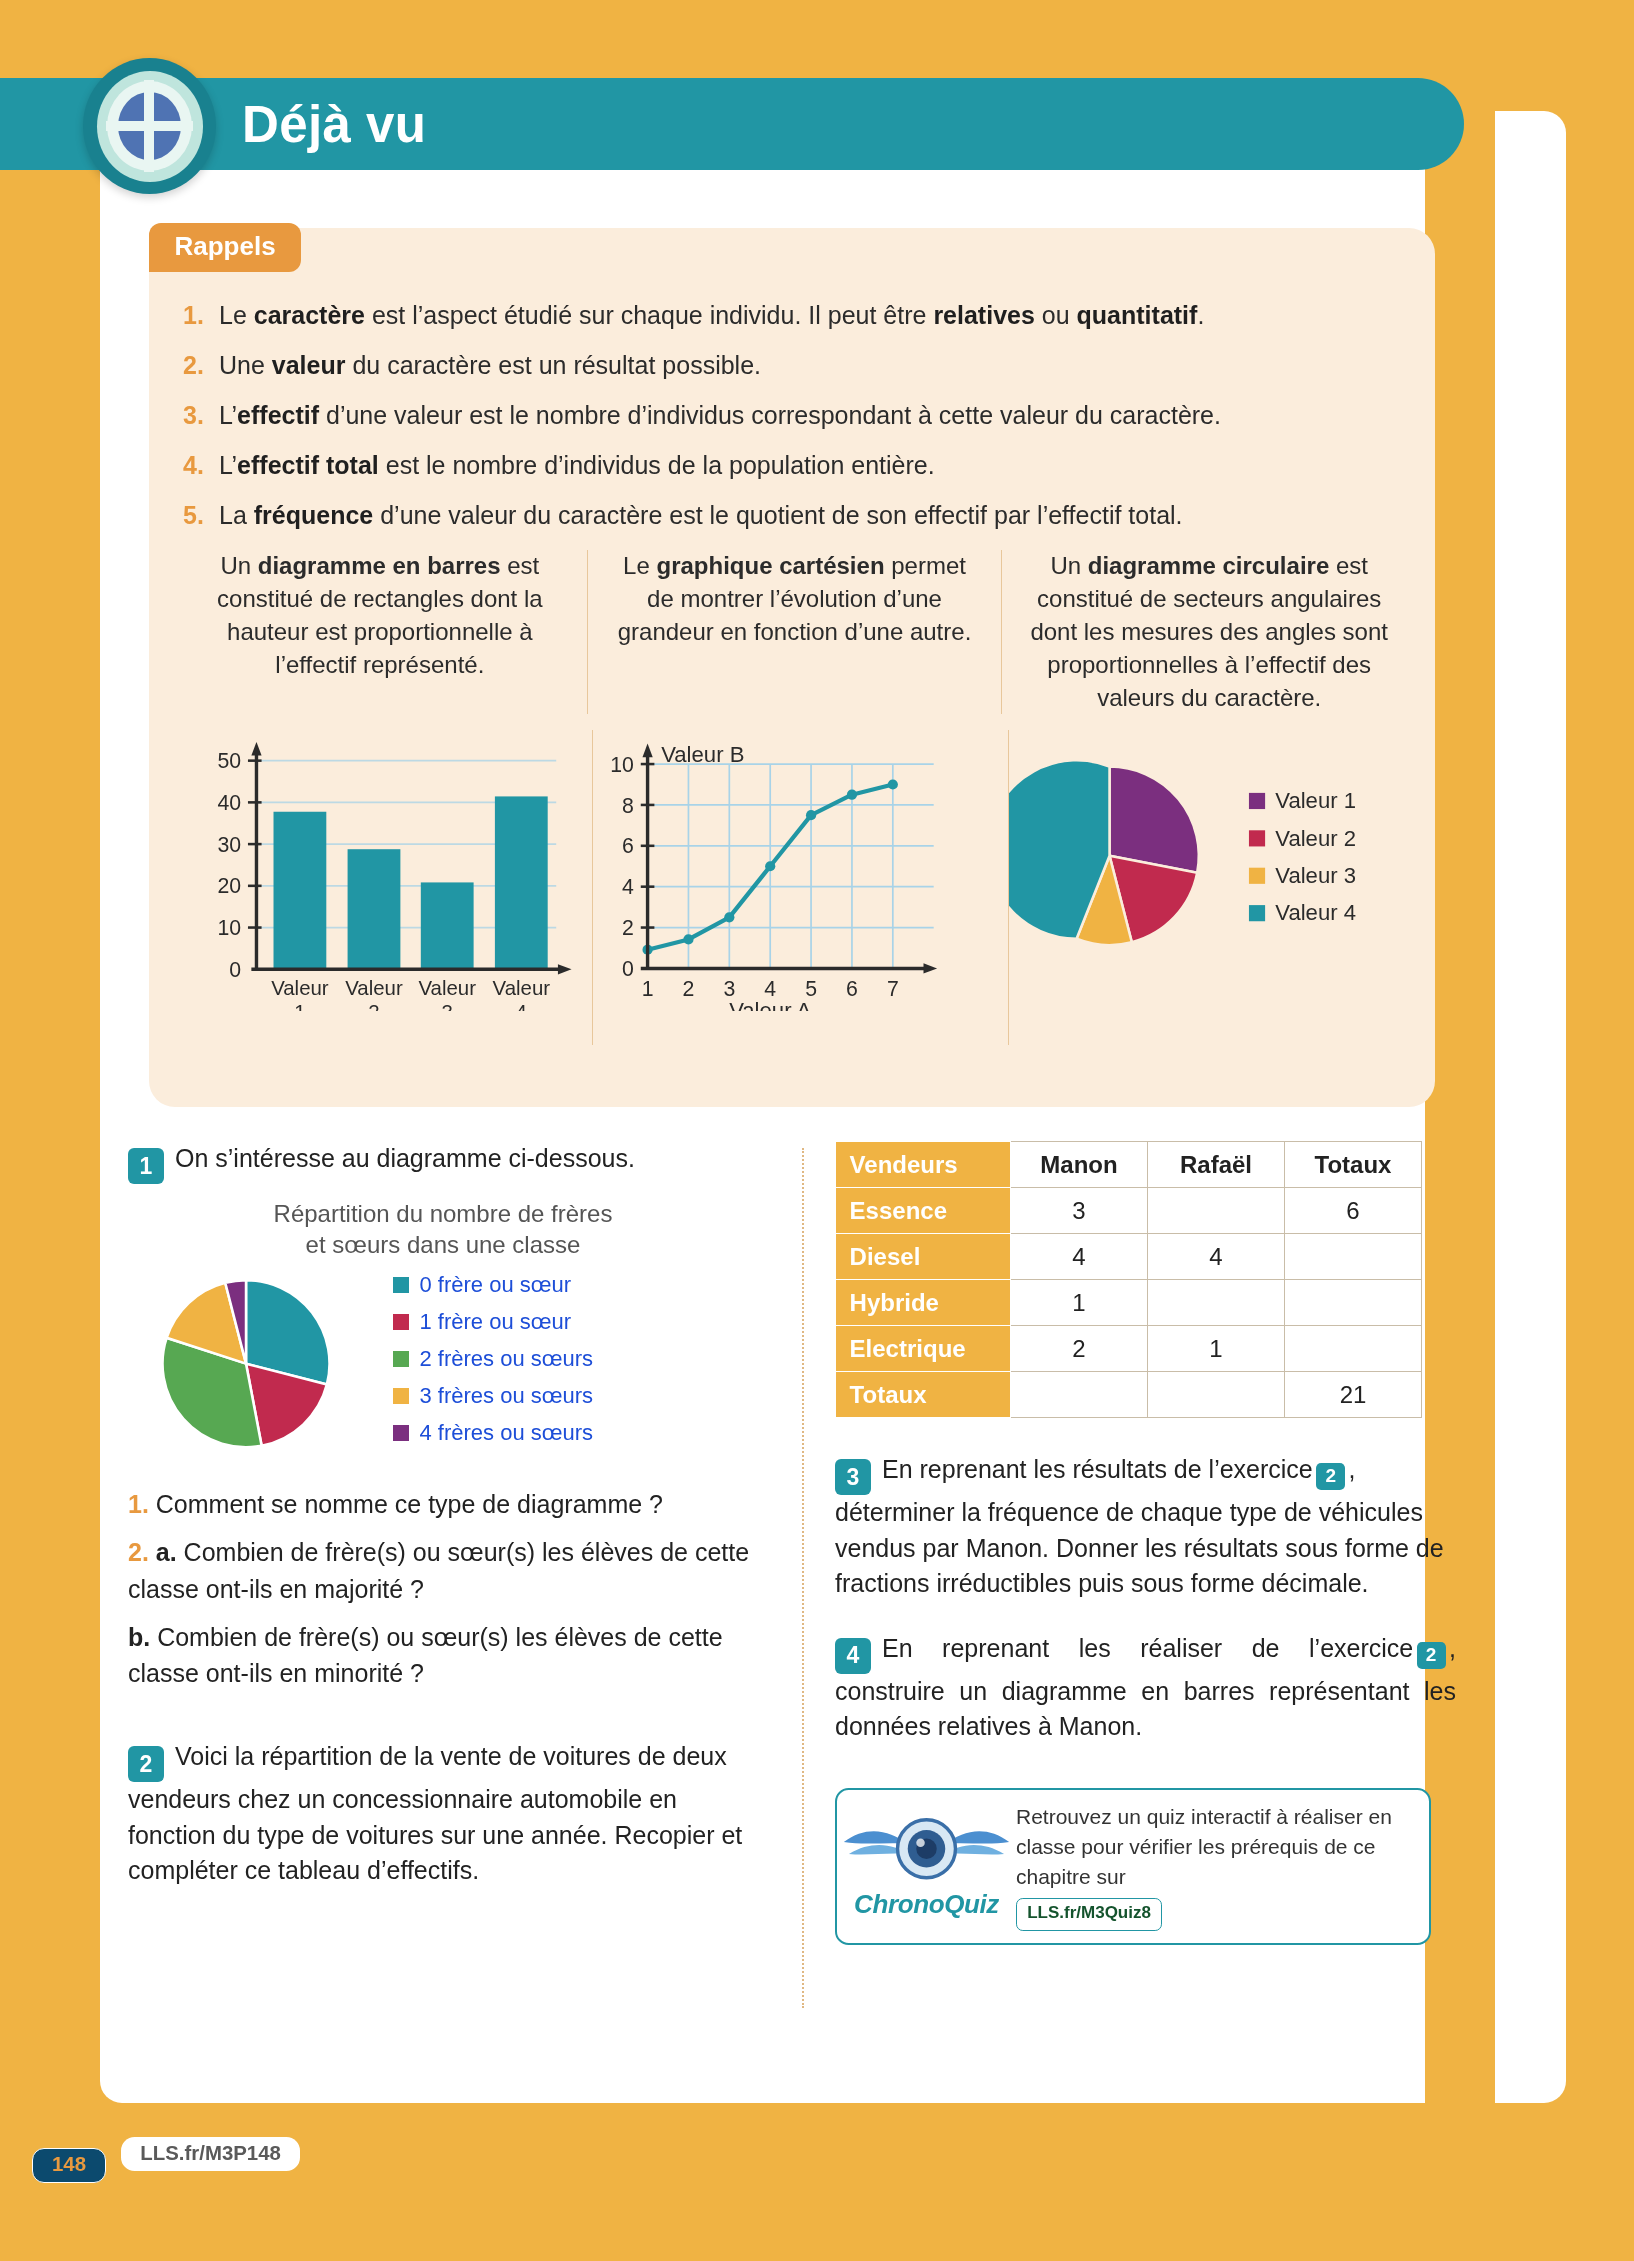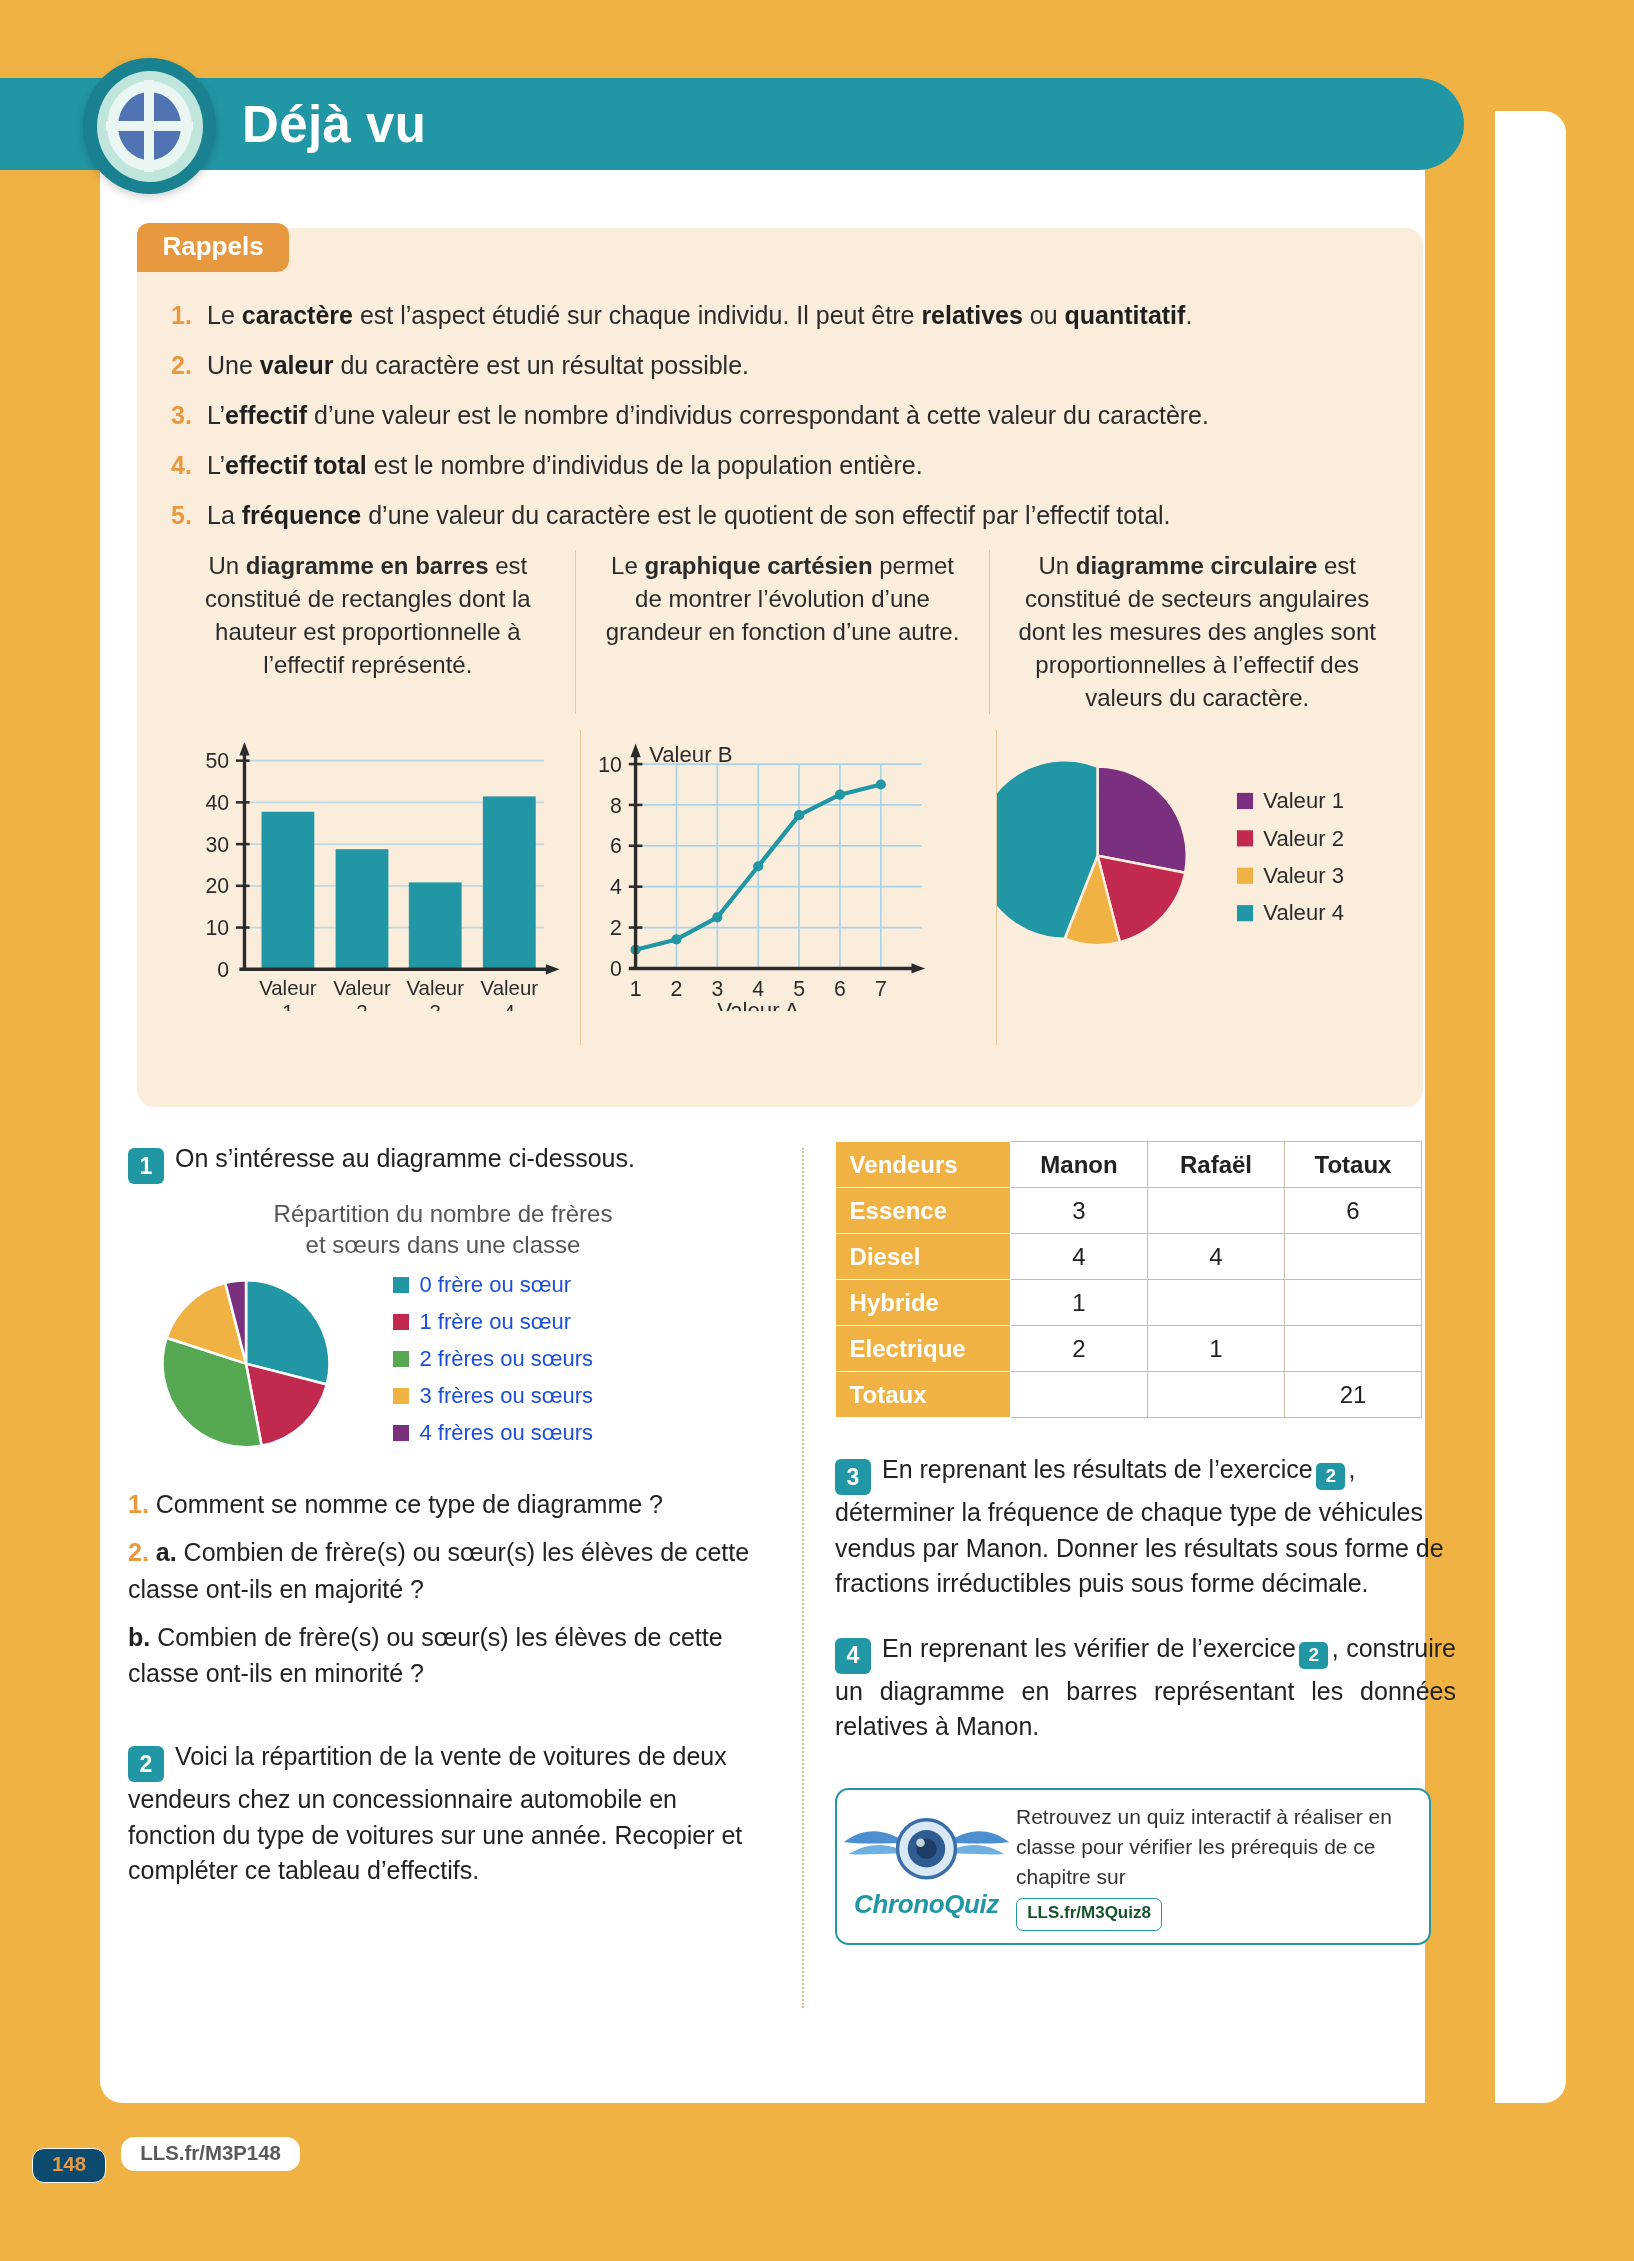--- a/index.html
+++ b/index.html
@@ -84,24 +84,24 @@
   }
   .badge-plus:before, .badge-plus:after {
     content: ""; position: absolute; background: #e9f6f2;
   }
   .badge-plus:before { left: 7.7px; top: 0; width: 4.3px; height: 19px; }
   .badge-plus:after  { top: 7.7px; left: 0; width: 19px; height: 4.3px; }
 
   
   .rappels-card {
     position: absolute;
-    left: 137px; top: 228px;
+    left: 149px; top: 228px;
     width: 1286px; height: 879px;
     background: #fbeddc;
-    border-radius: 17px;
+    border-radius: 26px;
   }
   .rappels-tag {
     position: absolute; left: 0px; top: -5.1px;
     background: #e8993f;
     color: #ffffff;
     font-size: 26px; font-weight: bold;
     padding: 7.7px 25.5px 10.2px 25.5px;
     border-radius: 12px 12px 12px 0;
   }
   .rappels-list {
@@ -585,21 +585,21 @@
         </table>
 
       <div class="ex-block" style="margin-top:34px;">
         <div class="ex-text">
           <span class="exnum">3</span><span>En reprenant les résultats de l’exercice</span><span class="exnum small">2</span><span>, déterminer la fréquence de chaque type de véhicules vendus par Manon. Donner les résultats sous forme de fractions irréductibles puis sous forme décimale.</span>
         </div>
       </div>
 
       <div class="ex-block" style="margin-top:29px;">
         <div class="ex-text" style="text-align:justify;">
-          <span class="exnum">4</span><span>En reprenant les vérifier de l’exercice</span><span class="exnum small">2</span><span>, construire un diagramme en barres représentant les données relatives à Manon.</span>
+          <span class="exnum">4</span><span>En reprenant les réaliser de l’exercice</span><span class="exnum small">2</span><span>, construire un diagramme en barres représentant les données relatives à Manon.</span>
         </div>
       </div>
 
       <div class="quizbox">
         <div class="quiz-logo">
           <svg width="179" height="75" viewBox="0 0 210 88">
             <path d="M8,34 C34,14 62,20 82,36 C58,34 32,38 8,34 Z" fill="#4b8fd0"></path>
             <path d="M14,48 C40,32 66,36 84,48 C60,46 36,50 14,48 Z" fill="#6fb0e0"></path>
             <path d="M202,34 C176,14 148,20 128,36 C152,34 178,38 202,34 Z" fill="#4b8fd0"></path>
             <path d="M196,48 C170,32 144,36 126,48 C150,46 174,50 196,48 Z" fill="#6fb0e0"></path>

